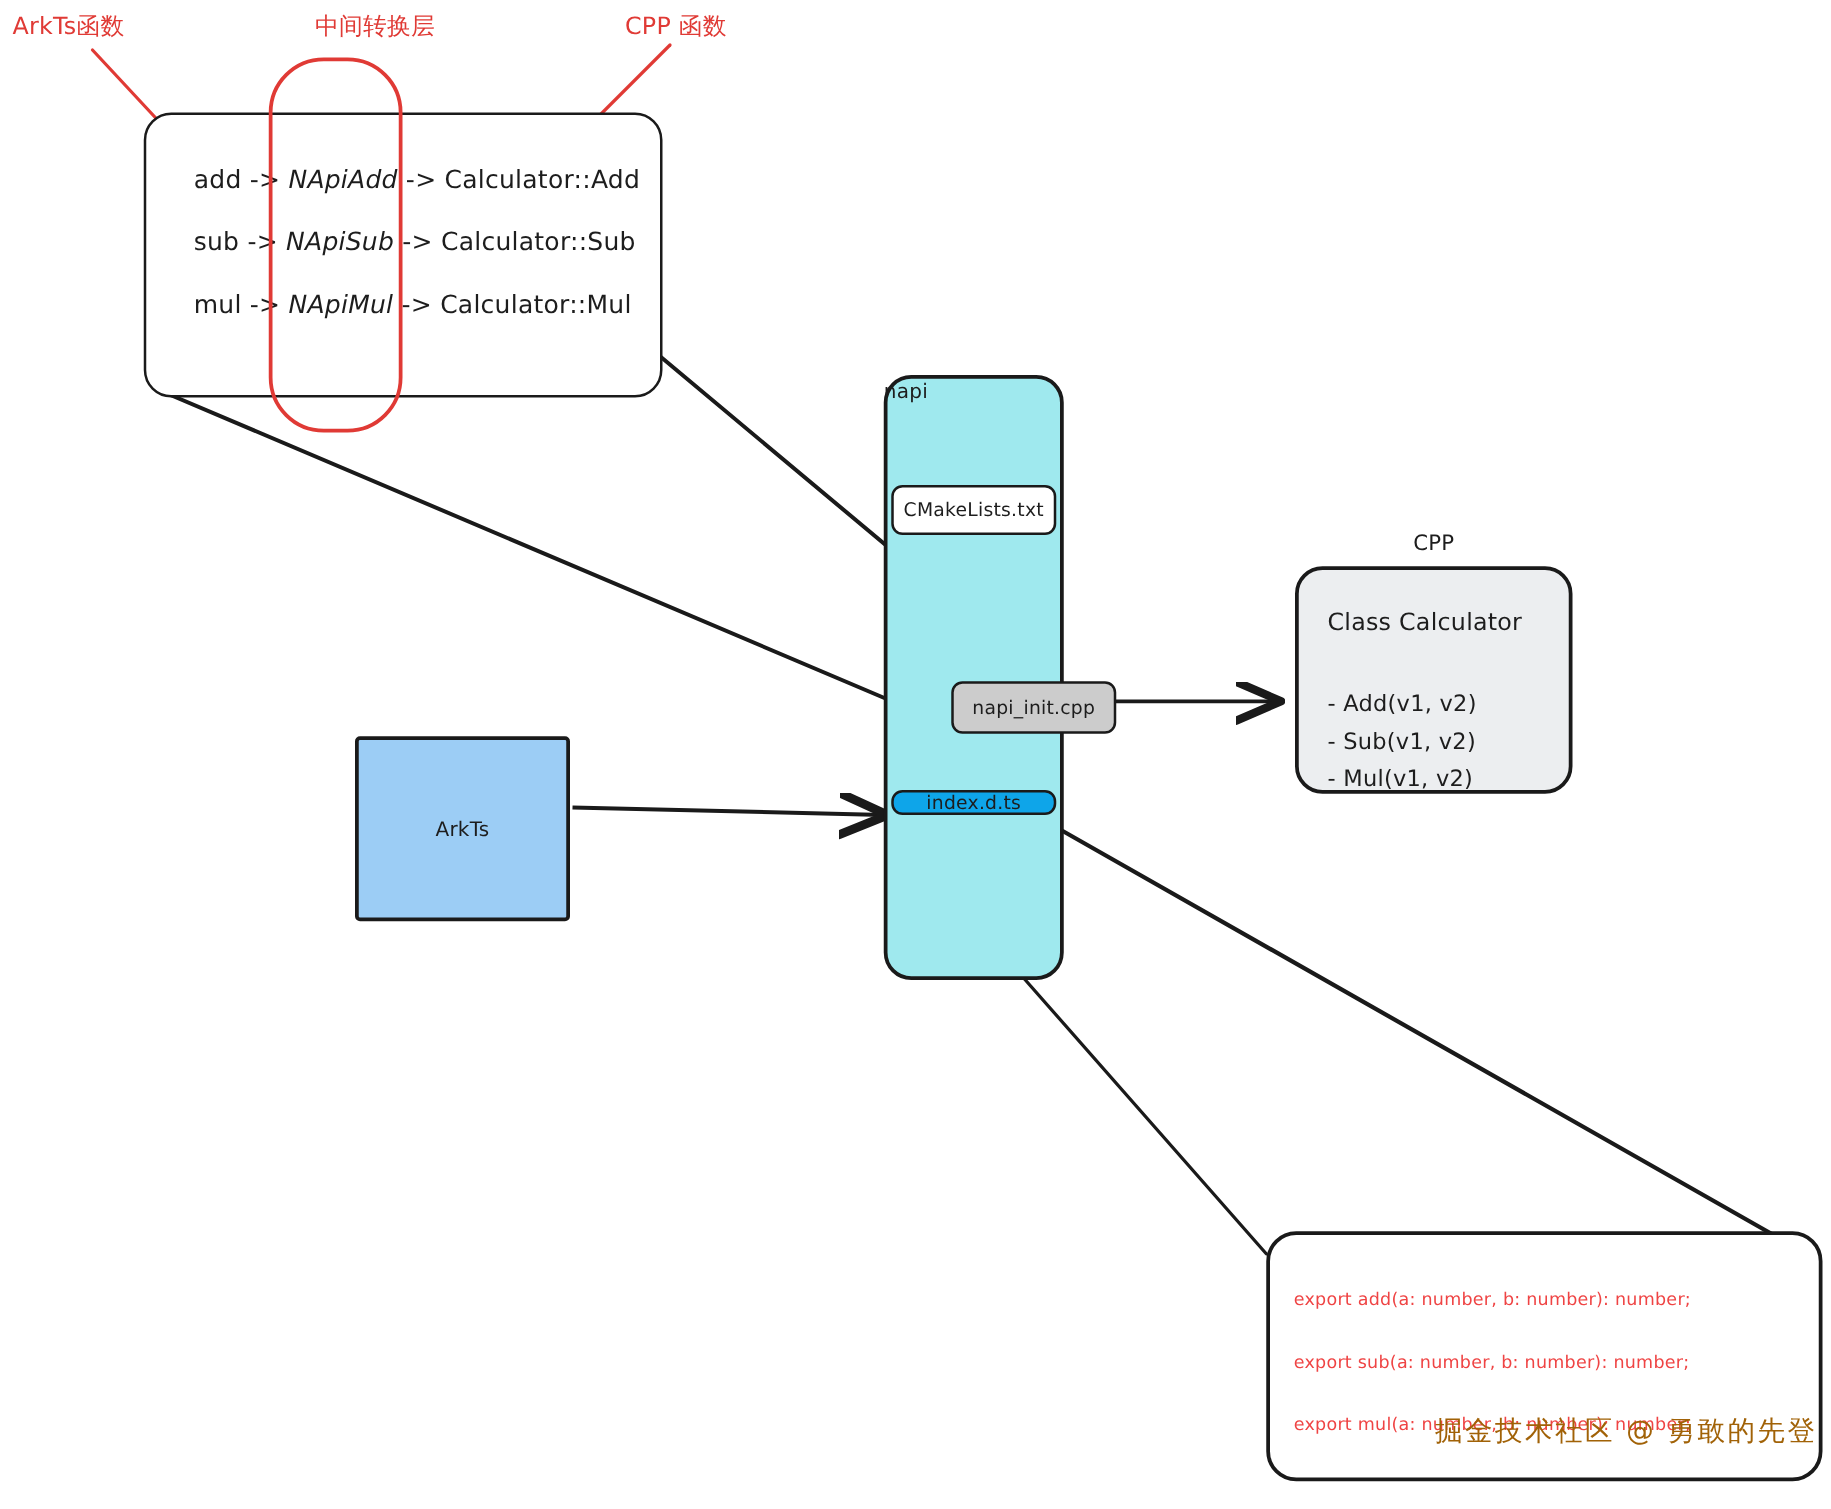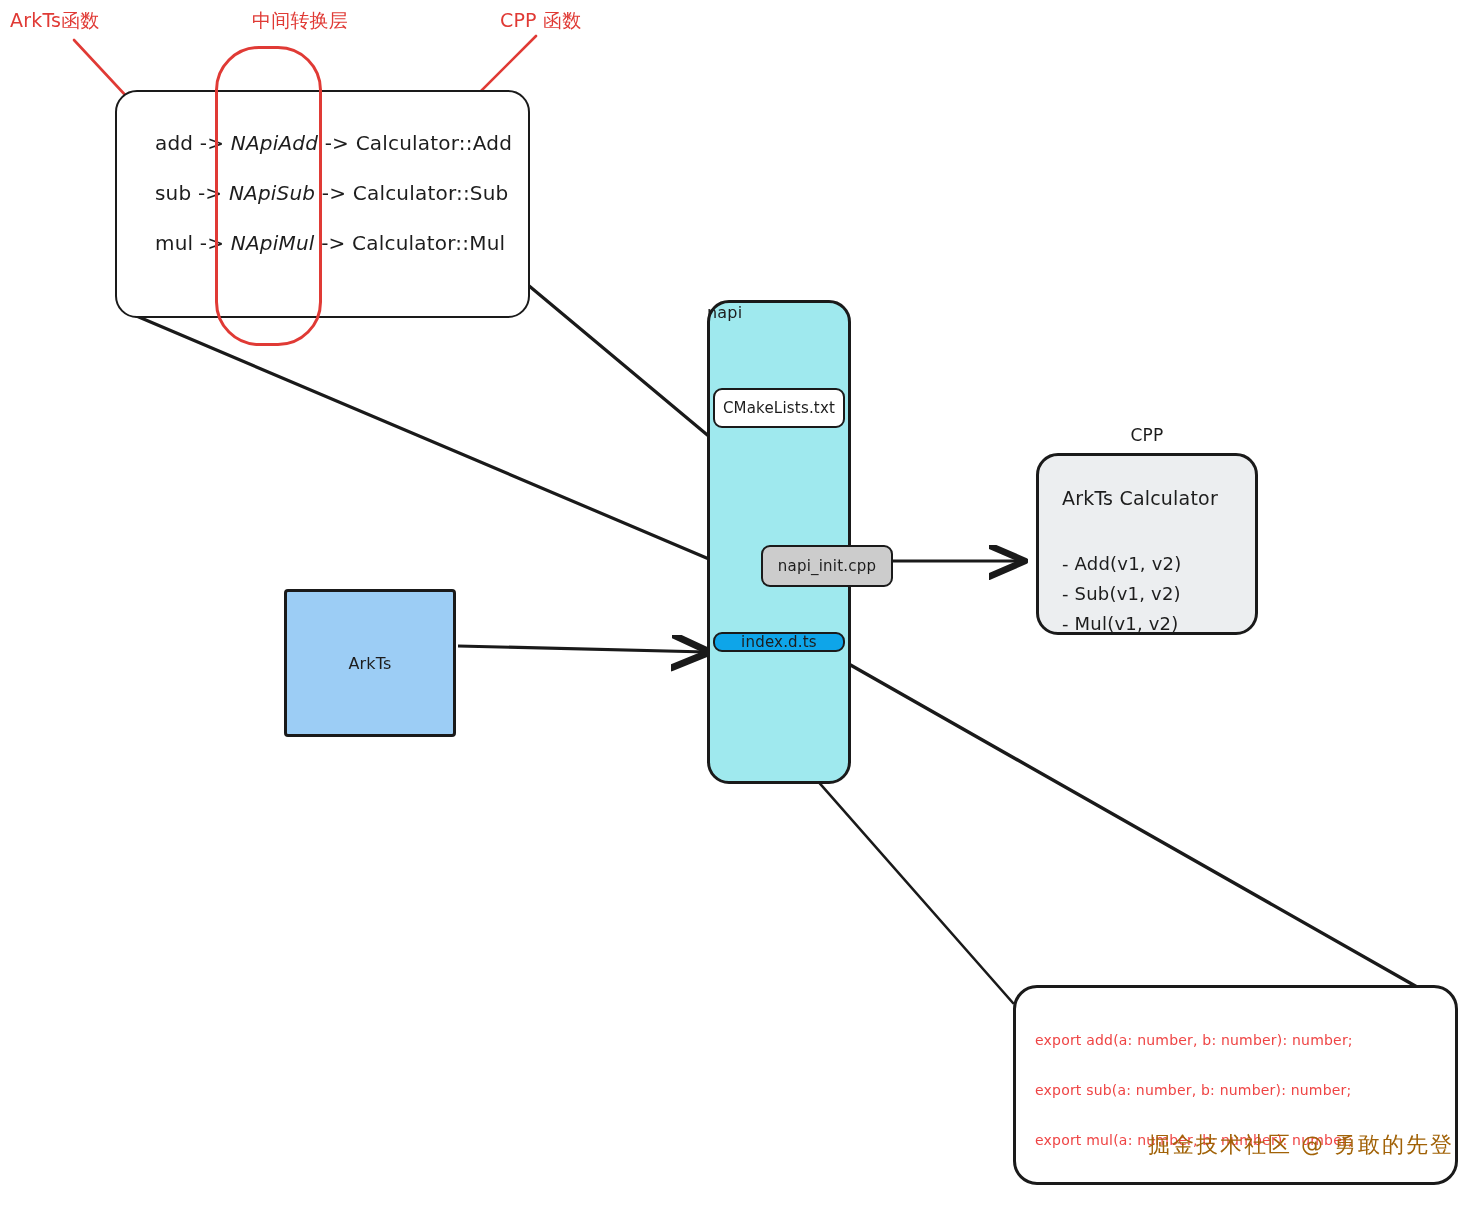--- a/index.html
+++ b/index.html
@@ -275,21 +275,21 @@
 <div class="node file-chip hand" id="chip-cmake">CMakeLists.txt</div>
 
 <div class="node file-chip hand" id="chip-napiinit">napi_init.cpp</div>
 
 <div class="node file-chip hand" id="chip-index">index.d.ts</div>
 
 <div class="node hand" id="arkts-box">ArkTs</div>
 
 <div class="hand" id="cpp-title">CPP</div>
 <div class="node" id="cpp-box"></div>
-<div class="hand" id="cpp-class">ArkTs Calculator</div>
+<div class="hand" id="cpp-class">Class Calculator</div>
 <div id="cpp-methods">
   <div class="cpp-method hand">- Add(v1, v2)</div>
   <div class="cpp-method hand">- Sub(v1, v2)</div>
   <div class="cpp-method hand">- Mul(v1, v2)</div>
 </div>
 
 <div class="node" id="export-box"></div>
 <div id="export-lines">
   <div class="export-line hand">export add(a: number, b: number): number;</div>
   <div class="export-line hand">export sub(a: number, b: number): number;</div>

